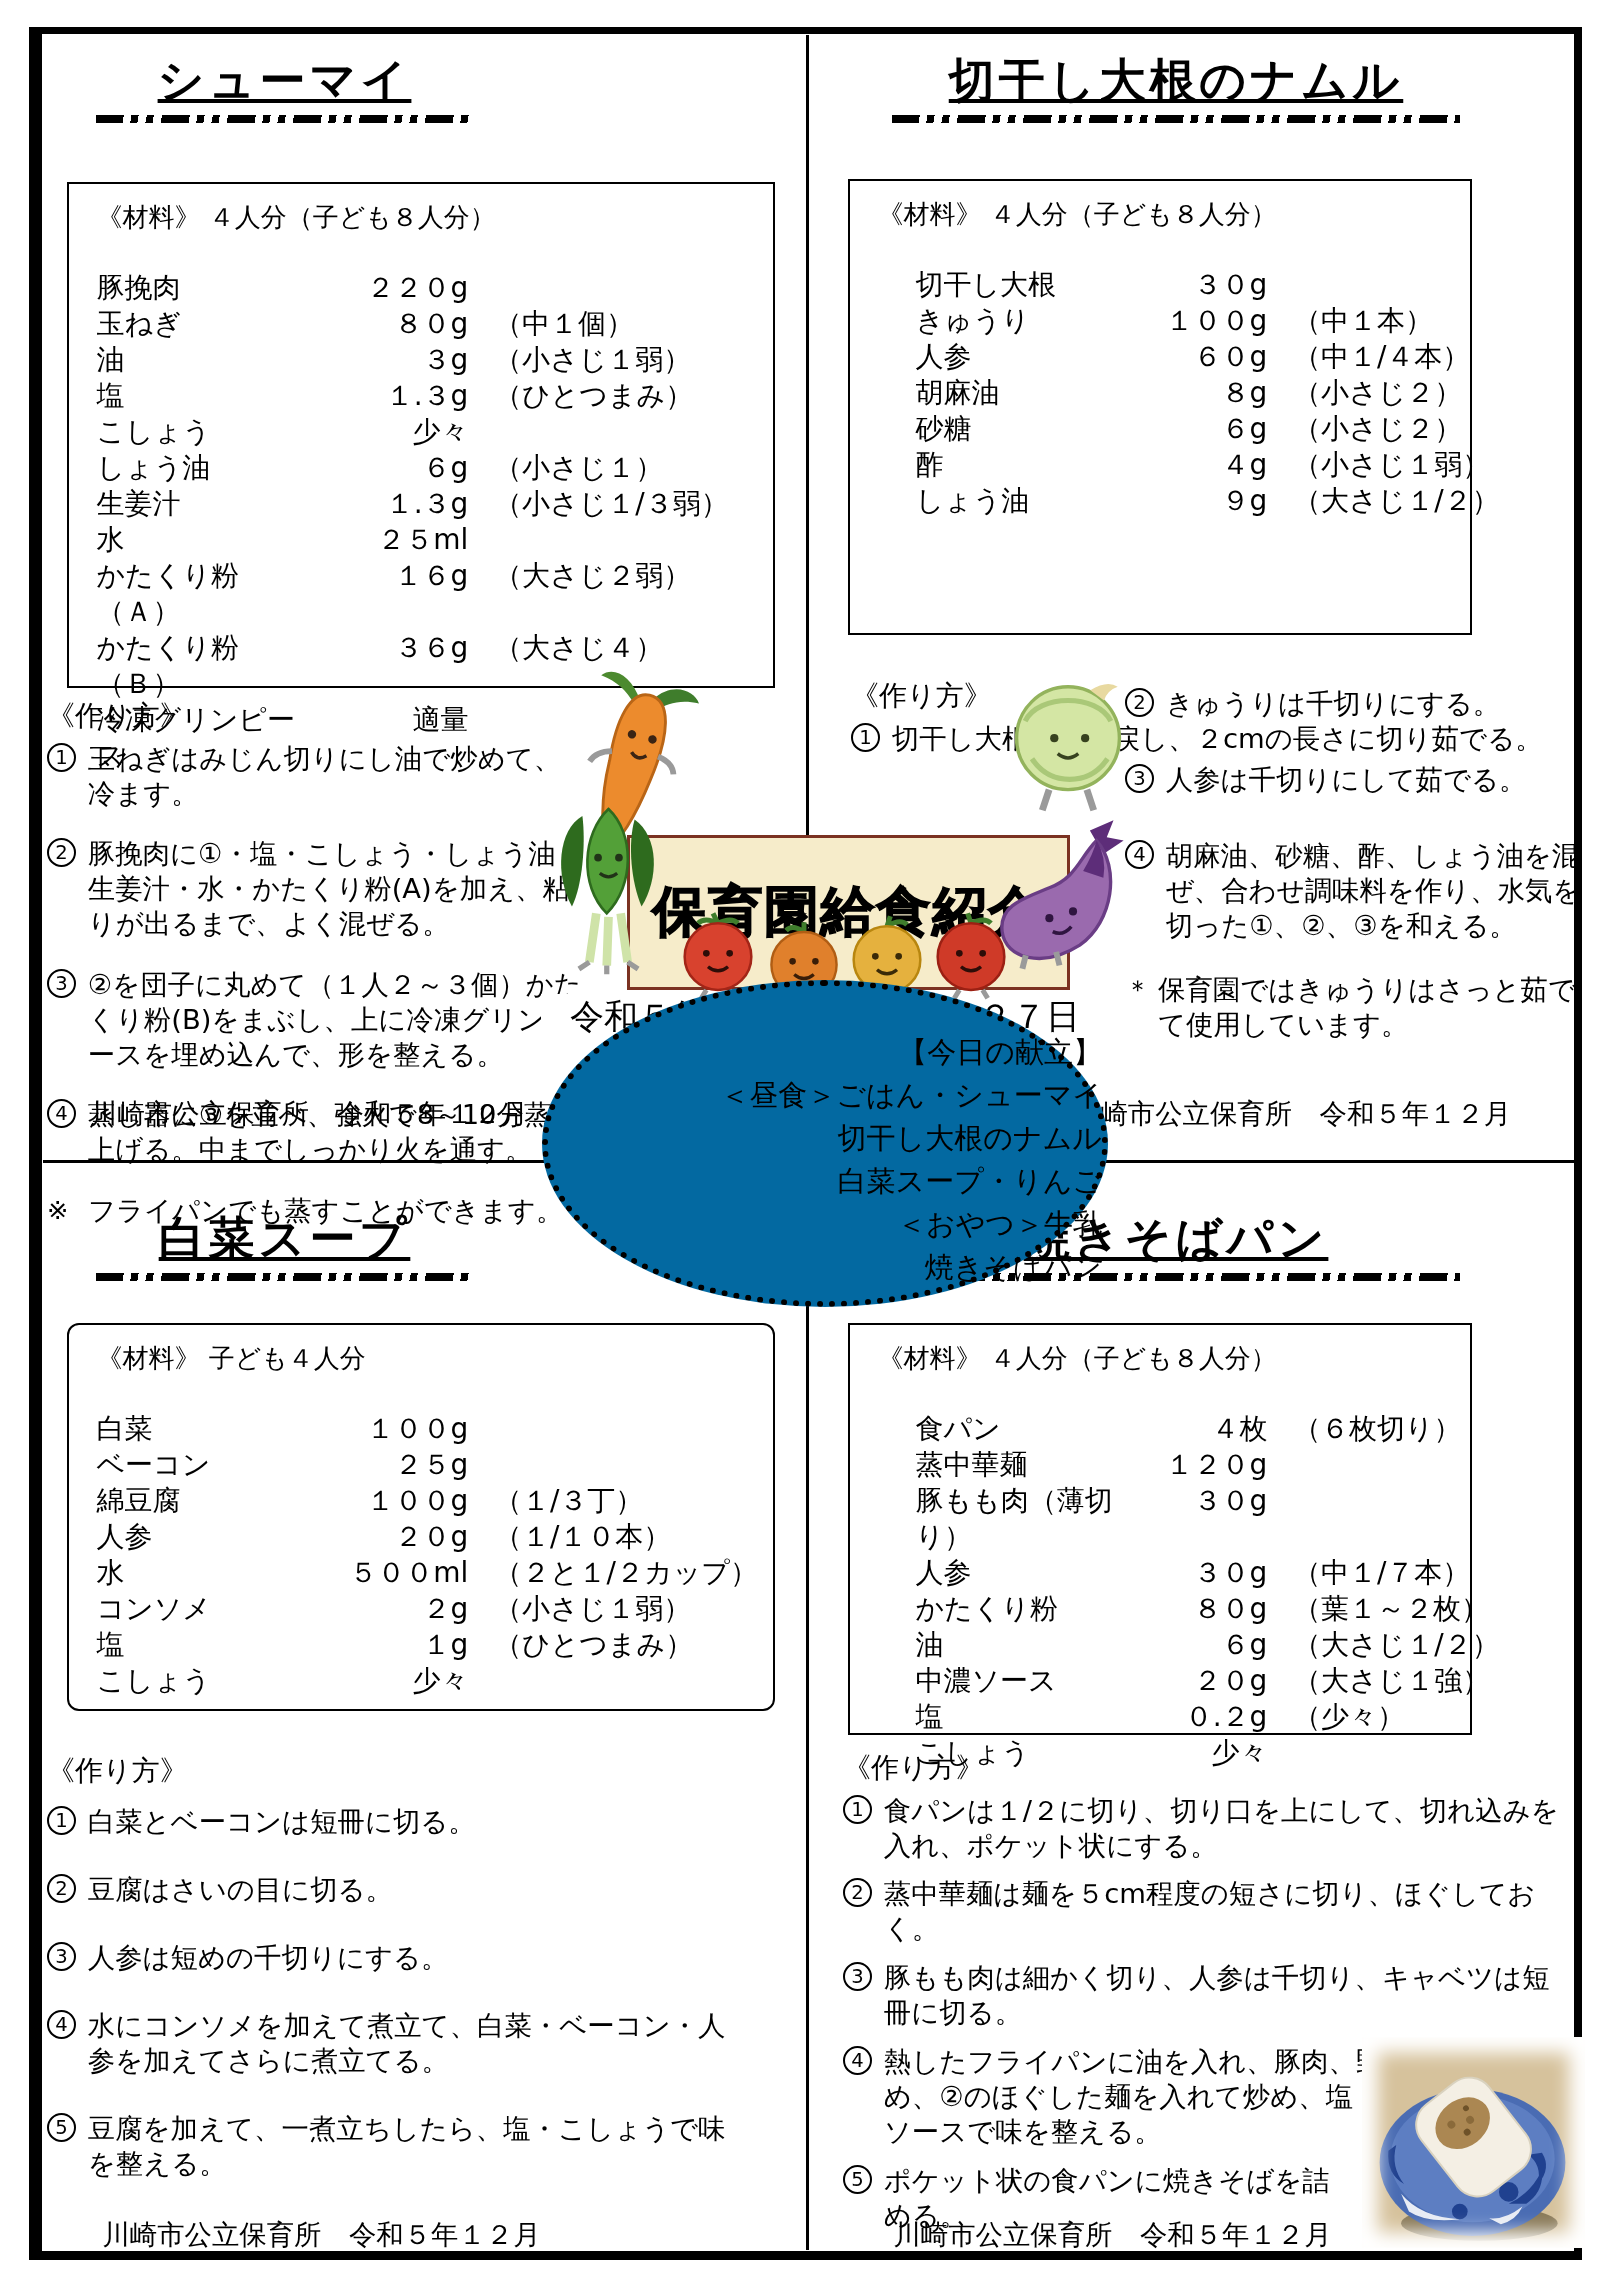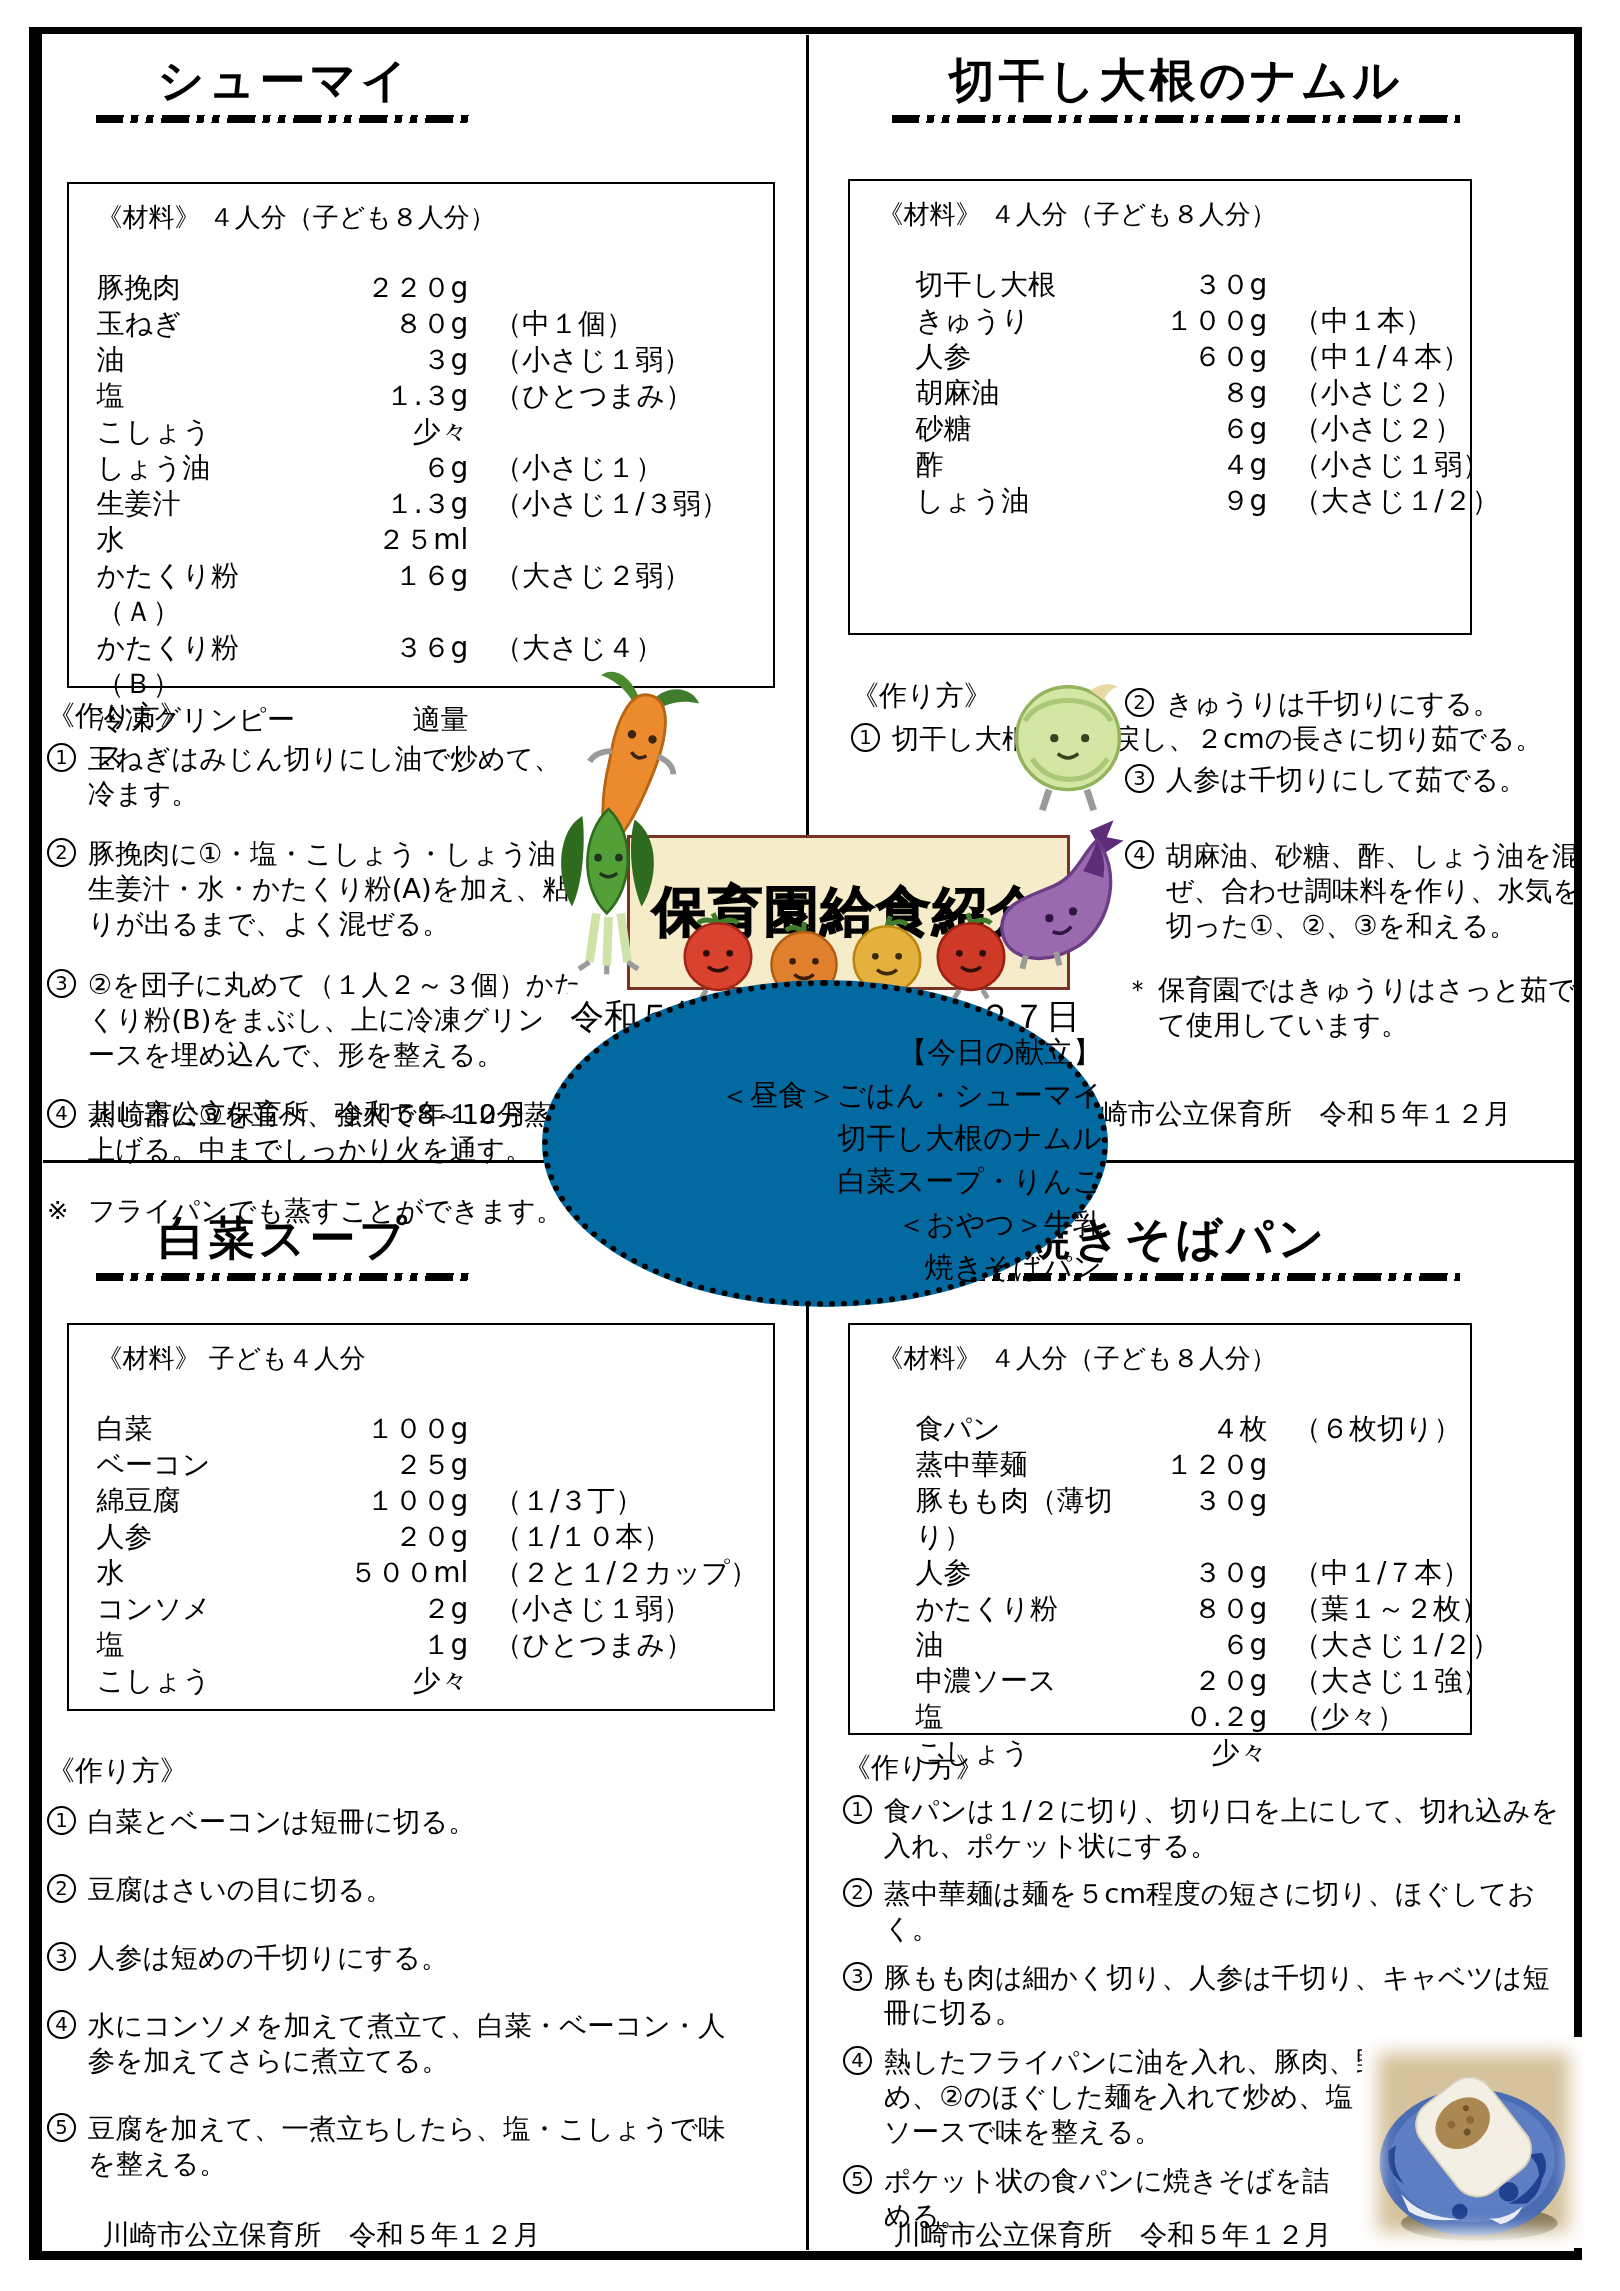--- a/index.html
+++ b/index.html
@@ -4,21 +4,21 @@
 <style>
   html,body{margin:0;padding:0;background:#888;}
   .page{position:relative;width:1620px;height:2292px;background:#fff;
         font-family:"DejaVu Sans","Liberation Sans",sans-serif;color:#000;overflow:hidden;}
   .frame{position:absolute;left:29px;top:27.4px;width:1553px;height:2233px;
          border:solid #000;border-width:7.8px 8.8px 9.8px 13.7px;box-sizing:border-box;}
   .vdivider{position:absolute;left:806px;top:35px;width:2.9px;height:2215px;background:#000;z-index:1;}
   .hdivider{position:absolute;left:43px;top:1160px;width:1531px;height:2.9px;background:#000;z-index:1;}
 
   .qtitle{position:absolute;text-align:center;z-index:2;}
-  .qtitle .t{font-size:46px;font-weight:600;letter-spacing:3.9px;line-height:1.1;}
+  .qtitle .t{font-size:46px;font-weight:600;letter-spacing:3.9px;line-height:1.1;text-decoration:underline;}
   .rule{height:7.8px;margin:9.8px auto 0;
         background:repeating-linear-gradient(100deg,#000 0 27.4px,transparent 27.4px 35px,#000 35px 42px,transparent 42px 50px,#000 50px 57px,transparent 57px 65px);}
 
   .matbox{position:absolute;border:2.9px solid #000;box-sizing:border-box;padding:15.7px 0 0 27.4px;z-index:2;background:#fff;}
   .mathead{font-size:26px;margin-bottom:35px;}
   .ing-row{display:flex;font-size:28px;line-height:36px;}
   .ing-name{flex:0 0 auto;}
   .ing-amt{text-align:right;flex:0 0 auto;}
   .ing-note{margin-left:25.5px;white-space:nowrap;text-align:right;}
   .tl .ing-name,.bl .ing-name{width:225px;}
@@ -347,21 +347,21 @@
         <div>＜おやつ＞牛乳</div>
 
         <div>焼きそばパン</div>
       </div>
   </div>
 
   <div class="qtitle" style="left:69px;top:1213px;width:431px;">
     <div class="t">白菜スープ</div>
     <div class="rule" style="width:377px;"></div>
   </div>
-  <div class="matbox bl" style="left:67px;top:1323px;width:708px;height:388px;">
+  <div class="matbox bl" style="left:67px;top:1323px;width:708px;height:388px;border-radius:12px;">
     <div class="mathead">《材料》 子ども４人分</div>
     <div>
 
         <div class="ing-row">
           <span class="ing-name">白菜</span>
           <span class="ing-amt">１００g</span>
           <span class="ing-note"></span>
         </div>
 
         <div class="ing-row">

